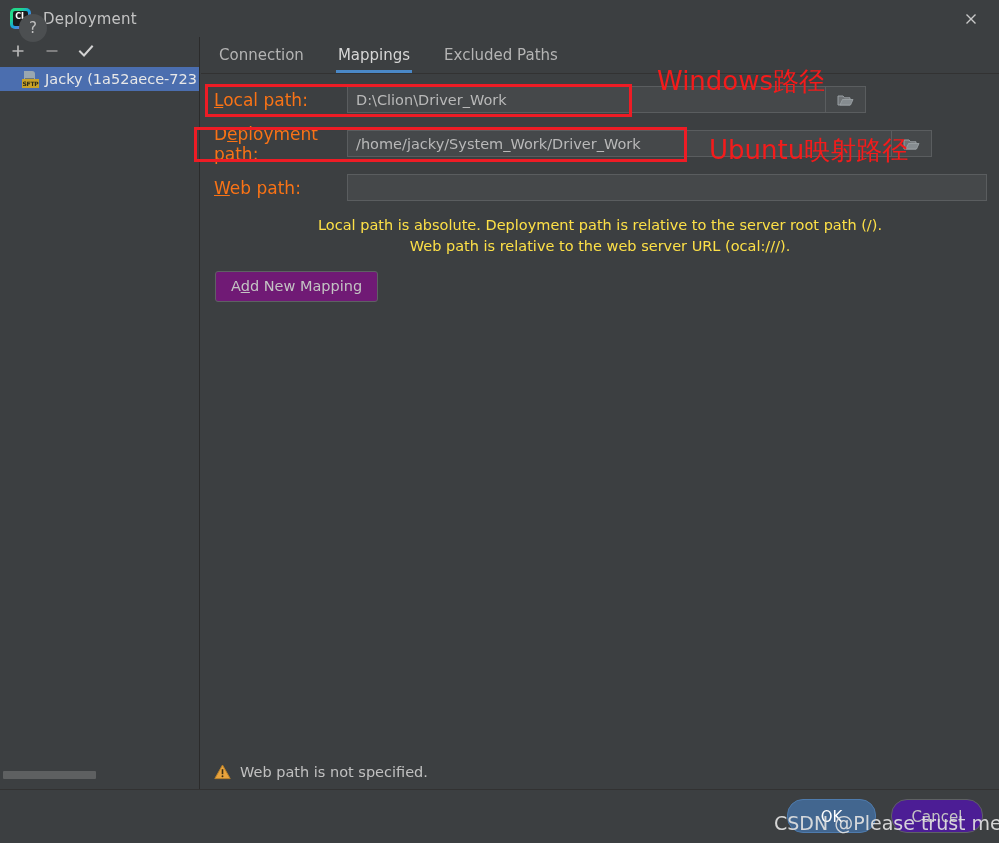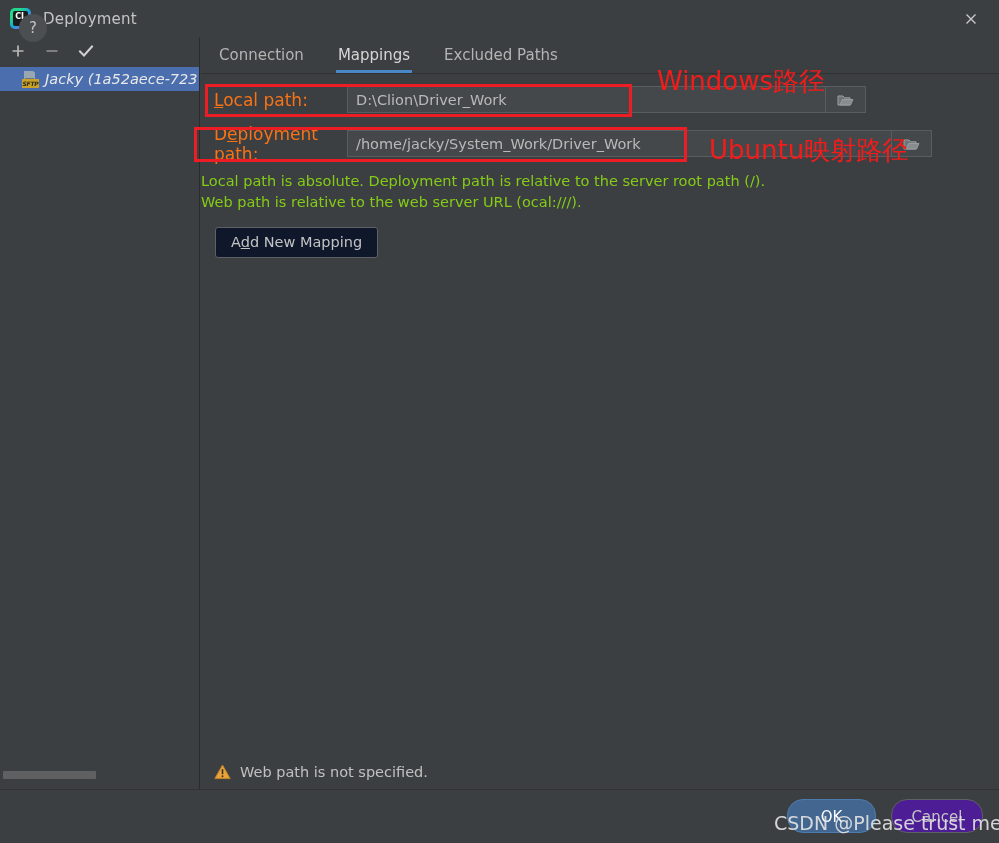--- a/index.html
+++ b/index.html
@@ -64,21 +64,20 @@
   #close-btn svg { display: block; }
 
   
   #left-panel {
     position: absolute;
     left: 0; top: 37px;
     width: 200px; height: 752px;
     background: #3c3f41;
     border-right: 1px solid #2b2b2b;
     box-sizing: border-box;
-    font-style: italic;
   }
   #left-toolbar {
     height: 28px;
     display: flex;
     align-items: center;
     padding-left: 8px;
     gap: 14px;
   }
   .tool-icon {
     width: 20px; height: 20px;
@@ -231,29 +230,30 @@
   #row-local .field   { width: 479px; }
   #row-deploy .label  { width: 133px; }
   #row-deploy .field  { width: 545px; }
   #row-web .label     { width: 133px; }
   #row-web .field     { width: 640px; }
 
   
   #help-text {
     margin-top: -2px;
     font-size: 14.5px;
-    color: #84cc16;
+    color: #fde047;
     line-height: 21px;
+    text-align: center;
   }
 
   
   #add-mapping-wrap { padding-left: 14px; margin-top: 14px; }
   #add-mapping-btn {
     display: inline-block;
-    background: #0f172a;
+    background: #701a75;
     border: 1px solid #5e6163;
     border-radius: 3px;
     font-size: 14.5px;
     color: #c3c3c3;
     padding: 6px 15px 7px 15px;
     cursor: pointer;
   }
 
   
   #warning {
@@ -420,20 +420,24 @@
       <div class="label"><span>D</span><span class="u">e</span><span>ployment path:</span></div>
       <div class="field" title="/home/jacky/System_Work/Driver_Work">/home/jacky/System_Work/Driver_Work</div>
       <div class="browse-btn">
         <svg width="17" height="14" viewBox="0 0 17 14">
           <path d="M1 12 V3 H6 L7.5 4.8 H13 V12 Z" fill="#6f7376" stroke="#9aa0a4" stroke-width="1"></path>
           <path d="M3 12 L5.5 6.5 H16 L13.5 12 Z" fill="#868c90" stroke="#9aa0a4" stroke-width="0.9"></path>
         </svg>
       </div>
     </div>
 
+    <div class="row" id="row-web">
+      <div class="label"><span class="u">W</span><span>eb path:</span></div>
+      <div class="field" placeholder=""></div>
+    </div>
 
     <div id="help-text">
       <div>Local path is absolute. Deployment path is relative to the server root path (/).</div>
       <div>Web path is relative to the web server URL (ocal:///).</div>
     </div>
 
     <div id="add-mapping-wrap">
       <div id="add-mapping-btn"><span>A</span><span class="u">d</span><span>d New Mapping</span></div>
     </div>
   </div>

